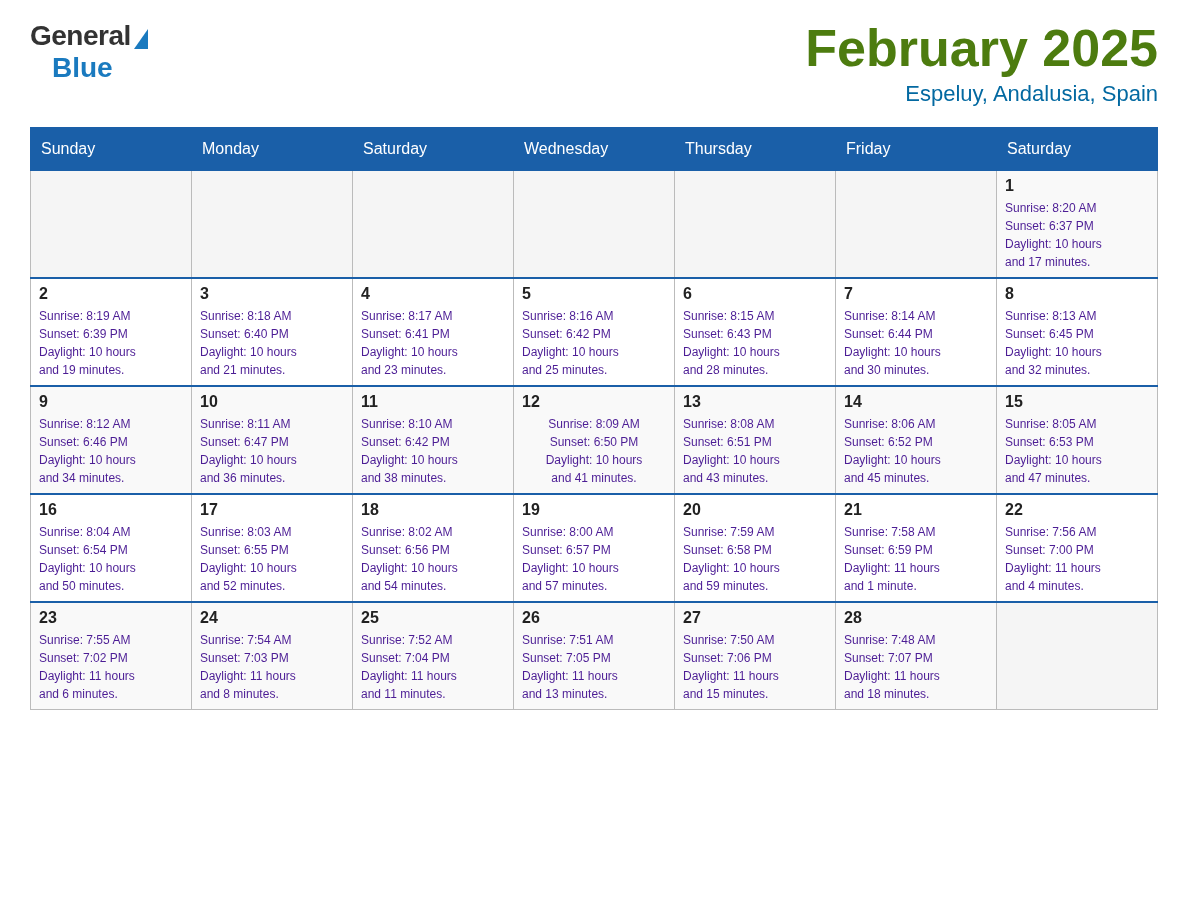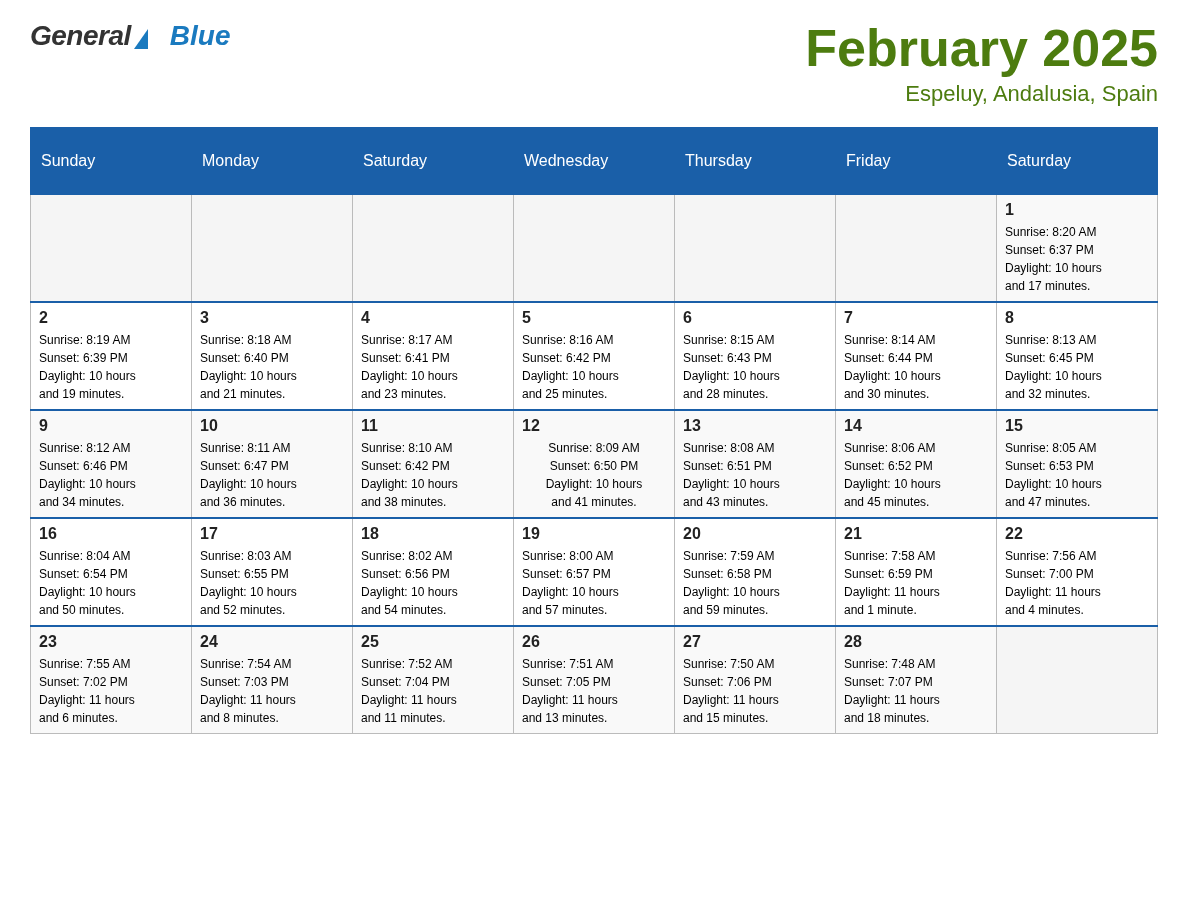--- a/index.html
+++ b/index.html
@@ -11,22 +11,22 @@
       min-height: 918px;
     }
     .header {
       display: flex;
       justify-content: space-between;
       align-items: flex-start;
       margin-bottom: 20px;
     }
     .logo {
       display: flex;
+      flex-direction: column;
       align-items: flex-start;
-      font-style: italic;
     }
     .logo-top {
       display: flex;
       align-items: center;
     }
     .logo-general {
       font-size: 28px;
       font-weight: bold;
       color: #333;
       letter-spacing: -0.5px;
@@ -50,34 +50,34 @@
       text-align: right;
     }
     .month-title {
       font-size: 52px;
       font-weight: bold;
       color: #4d7c0f;
       line-height: 1.1;
     }
     .location-title {
       font-size: 22px;
-      color: #4d7c0f;
+      color: #0369a1;
       margin-top: 4px;
     }
     .calendar {
       width: 100%;
       border-collapse: collapse;
       border: 1px solid #aaa;
     }
     .calendar th {
       background-color: #1a5fa8;
       color: #fff;
       font-size: 16px;
       font-weight: normal;
-      padding: 24px 10px;
+      padding: 12px 10px;
       text-align: left;
       border: 1px solid #1a5fa8;
     }
     .calendar td {
       vertical-align: top;
       border: 1px solid #bbb;
       padding: 6px 8px;
       width: 14.28%;
       min-height: 110px;
       background: #fff;
@@ -90,21 +90,21 @@
     }
     .day-number {
       font-size: 16px;
       font-weight: bold;
       color: #222;
       display: block;
       margin-bottom: 4px;
     }
     .day-info {
       font-size: 12px;
-      color: #000000;
+      color: #4c1d95;
       line-height: 1.5;
     }
     .empty-cell {
       background: #f5f5f5 !important;
     }
     .row-divider td {
       border-top: 2px solid #1a5fa8;
     }
   </style>
 </head>

